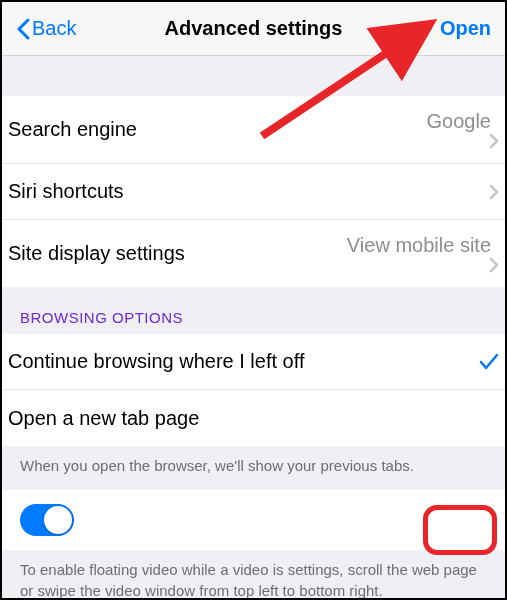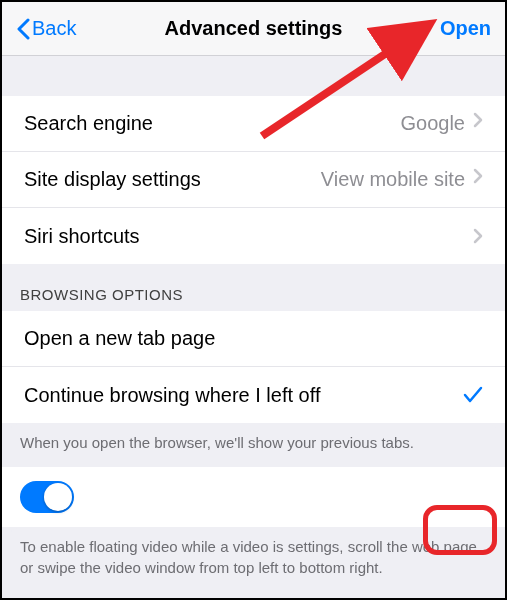--- a/index.html
+++ b/index.html
@@ -45,45 +45,46 @@
       cursor: pointer;
     }
     .spacer-top { height: 40px; background: #efeff4; }
     .group {
       background: #fff;
     }
     .row {
       display: flex;
       align-items: center;
       justify-content: space-between;
-      padding: 14px 22px;
+      padding: 14px 6px;
       min-height: 56px;
       border-bottom: 1px solid #e5e5ea;
       cursor: pointer;
       gap: 18px;
     }
     .row:last-child { border-bottom: none; }
     .row-label {
       font-size: 20px;
       color: #000;
     }
     .row-right {
       display: flex;
-      align-items: flex-start;
+      align-items: flex-end;
+      flex-direction: column;
     }
     .row-value {
       font-size: 20px;
       color: #8e8e93;
       margin-right: 8px;
     }
     .chevron { color: #c7c7cc; }
     .section-header {
       padding: 22px 18px 8px 18px;
       font-size: 15px;
-      color: #404040;
+      color: #6d28d9;
       letter-spacing: 0.5px;
       background: #efeff4;
     }
     .checkmark { color: #007aff; }
     .footer-text {
       padding: 10px 18px 14px 18px;
       font-size: 15px;
       color: #6d6d72;
       line-height: 1.35;
       background: #efeff4;
@@ -153,49 +154,49 @@
   <div class="row">
     <span class="row-label">Search engine</span>
     <div class="row-right">
       <span class="row-value">Google</span>
       <svg class="chevron" width="10" height="16" viewBox="0 0 10 16">
           <path d="M2 2 L8 8 L2 14" stroke="#c7c7cc" stroke-width="2.5" fill="none" stroke-linecap="round" stroke-linejoin="round"></path>
         </svg>
     </div>
   </div>
   <div class="row">
+    <span class="row-label">Siri shortcuts</span>
+    <div class="row-right">
+      <svg class="chevron" width="10" height="16" viewBox="0 0 10 16">
+          <path d="M2 2 L8 8 L2 14" stroke="#c7c7cc" stroke-width="2.5" fill="none" stroke-linecap="round" stroke-linejoin="round"></path>
+        </svg>
+    </div>
+  </div>
+  <div class="row">
     <span class="row-label">Site display settings</span>
     <div class="row-right">
       <span class="row-value">View mobile site</span>
       <svg class="chevron" width="10" height="16" viewBox="0 0 10 16">
           <path d="M2 2 L8 8 L2 14" stroke="#c7c7cc" stroke-width="2.5" fill="none" stroke-linecap="round" stroke-linejoin="round"></path>
         </svg>
     </div>
   </div>
-  <div class="row">
-    <span class="row-label">Siri shortcuts</span>
-    <div class="row-right">
-      <svg class="chevron" width="10" height="16" viewBox="0 0 10 16">
-          <path d="M2 2 L8 8 L2 14" stroke="#c7c7cc" stroke-width="2.5" fill="none" stroke-linecap="round" stroke-linejoin="round"></path>
-        </svg>
-    </div>
-  </div>
 </div>
 
 <div class="section-header">BROWSING OPTIONS</div>
 
 <div class="group">
-  <div class="row">
-    <span class="row-label">Open a new tab page</span>
-  </div>
   <div class="row">
     <span class="row-label">Continue browsing where I left off</span>
     <svg class="checkmark" width="20" height="18" viewBox="0 0 20 18">
         <path d="M2 9 L7 15 L18 2" stroke="#007aff" stroke-width="2.5" fill="none" stroke-linecap="round" stroke-linejoin="round"></path>
       </svg>
+  </div>
+  <div class="row">
+    <span class="row-label">Open a new tab page</span>
   </div>
 </div>
 
 <div class="footer-text">When you open the browser, we'll show your previous tabs.</div>
 
 <div class="toggle-row">
   <div class="switch">
     <div class="switch-knob"></div>
   </div>
 </div>

